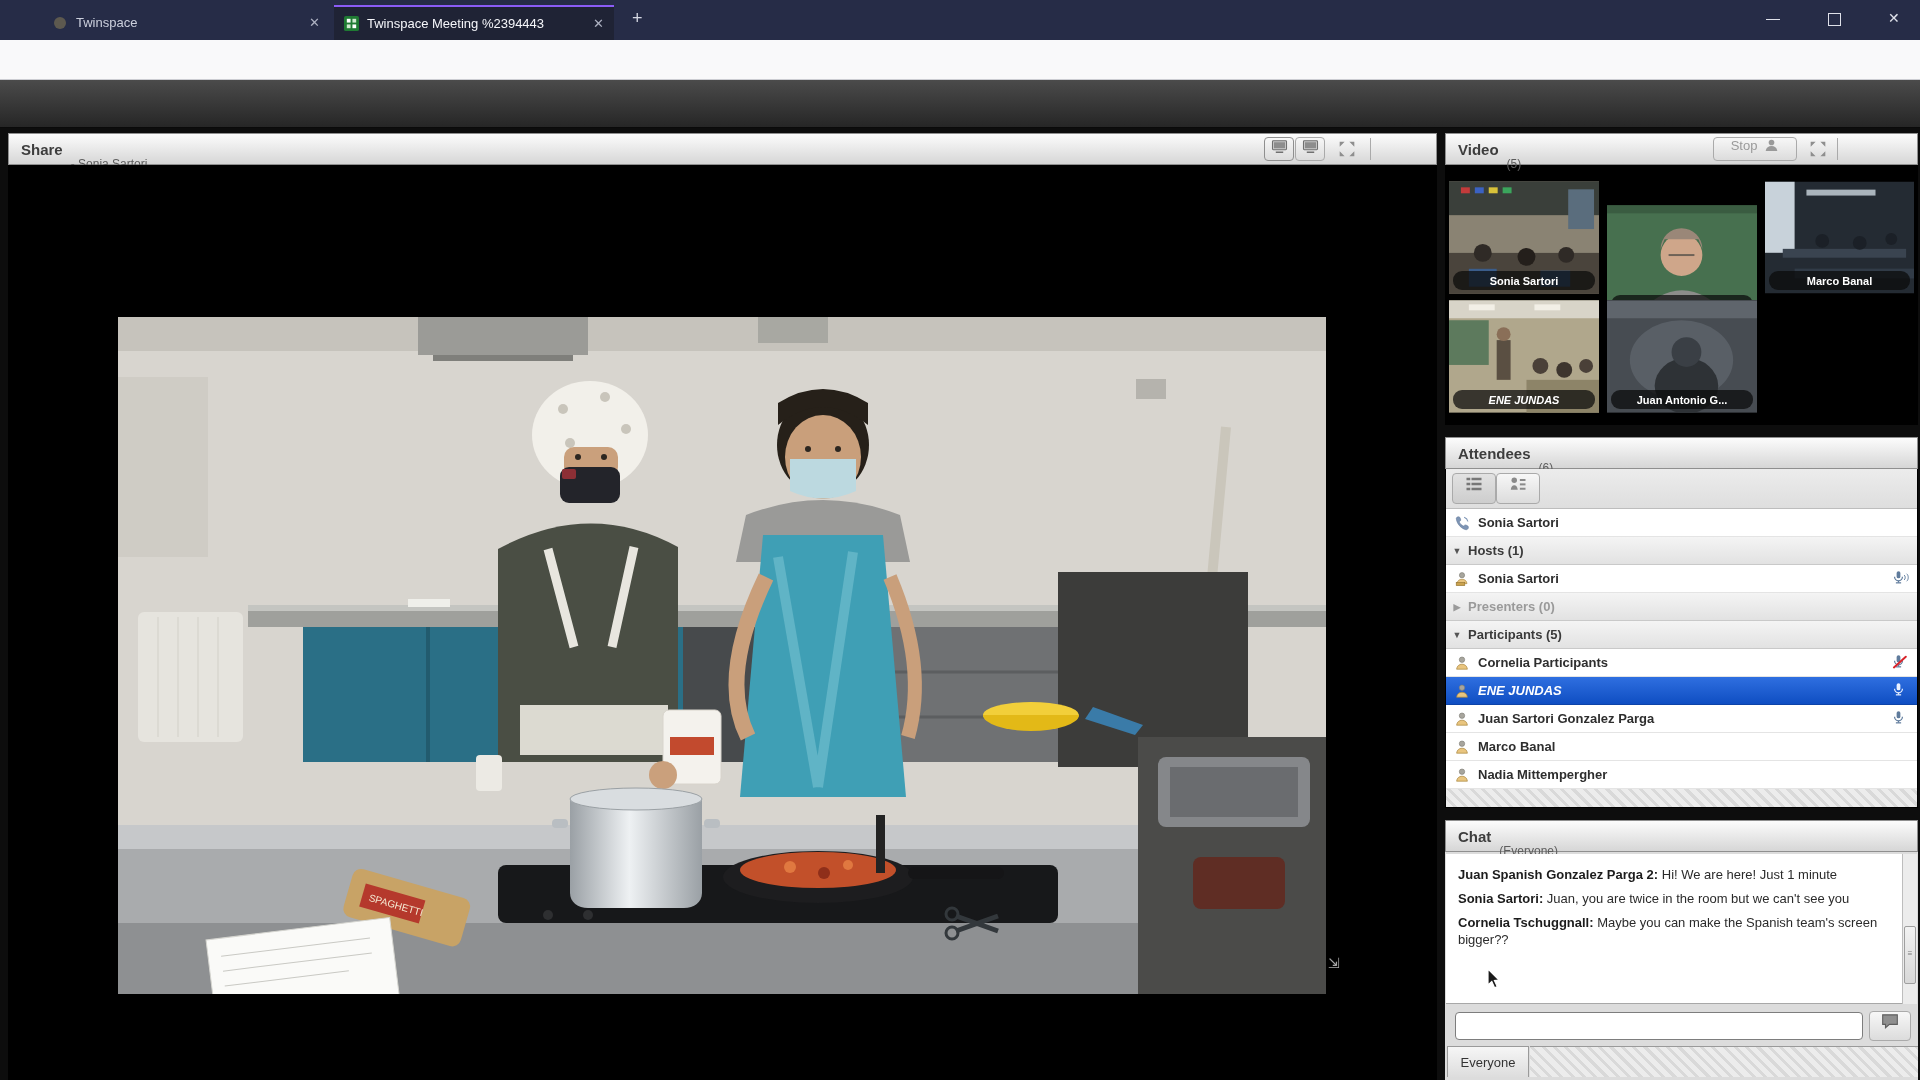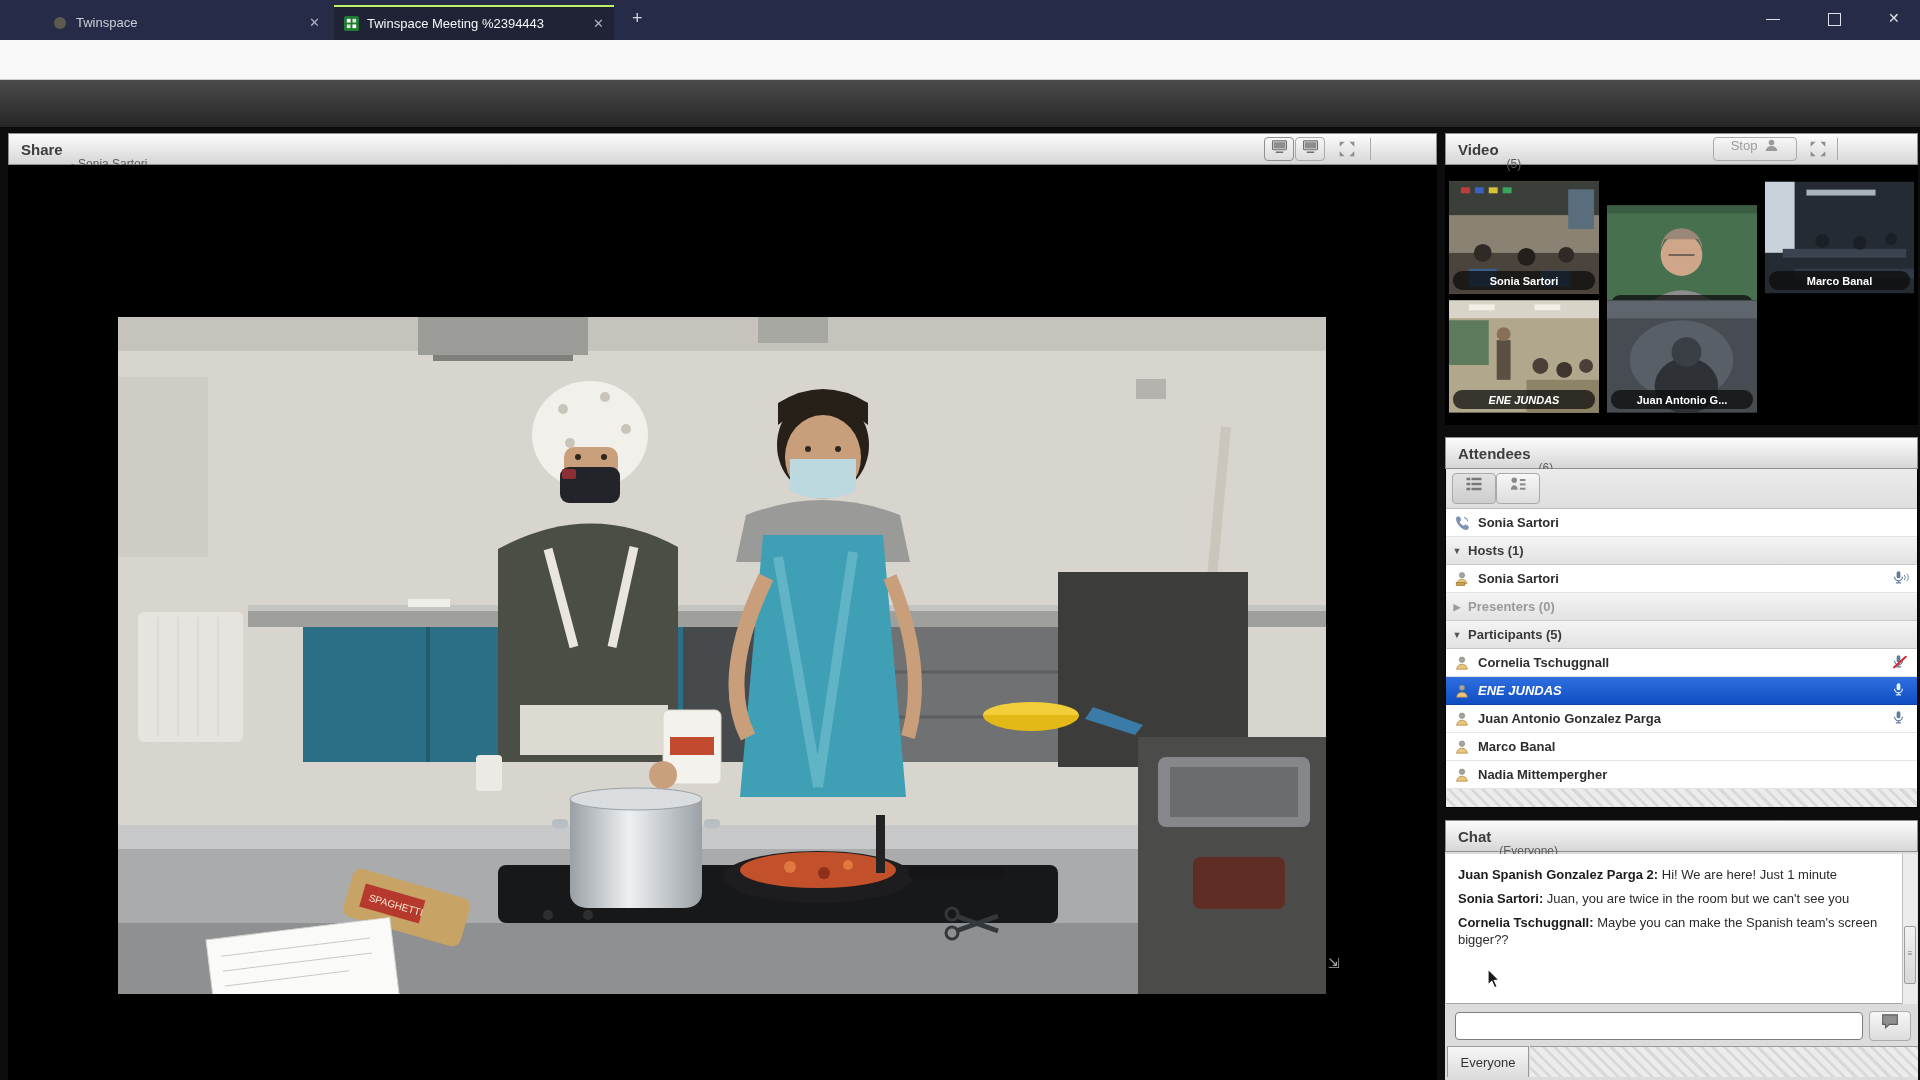--- a/index.html
+++ b/index.html
@@ -5,21 +5,21 @@
   html,body{margin:0;padding:0;background:#000;}
   #stage{position:relative;width:1920px;height:1080px;overflow:hidden;
          font-family:"Liberation Sans", sans-serif;background:#0d0d0d;}
   .abs{position:absolute;}
   .ic{display:block;}
 
   
   #tabbar{left:0;top:0;width:1920px;height:40px;background:#262c47;}
   .tab{top:5px;height:35px;display:flex;align-items:center;gap:8px;padding:0 10px;
        box-sizing:border-box;color:#ccd0dd;font-size:13px;}
-  .tab.active{background:#1f2335;color:#f5f6fa;border-top:2px solid #bef264;}
+  .tab.active{background:#1f2335;color:#f5f6fa;border-top:2px solid #8b5cf6;}
   .tabclose{margin-left:auto;color:#aeb2c2;font-size:13px;cursor:default;}
   .winctl{color:#dfe1ea;font-size:14px;top:10px;}
   #navbar{left:0;top:40px;width:1920px;height:40px;background:#f9f9fa;border-bottom:1px solid #cccdd2;box-sizing:border-box;}
   .navglyph{color:#45464d;font-size:19px;top:47px;}
   #urlbar{left:478px;top:45px;width:1118px;height:30px;background:#ffffff;border:1px solid #c8c8cd;
           border-radius:3px;box-sizing:border-box;}
   #urltext{left:630px;top:51px;font-size:14px;color:#70707a;}
   #urltext b{color:#15151a;font-weight:bold;}
   .urldiv{left:545px;top:49px;width:1px;height:22px;background:#d4d4d8;}
 
@@ -609,21 +609,21 @@
     <span>Presenters (0)</span>
   </div>
   <div class="abs arow agroup" style="top:621px;">
     <span class="tri">▼</span>
     <span>Participants (5)</span>
   </div>
   <div class="abs arow" style="top:649px;">
     <svg class="pic" width="16" height="16">
         <use href="#s-person"></use>
       </svg>
-    <span>Cornelia Tschuggnall</span>
+    <span>Cornelia Participants</span>
     <span class="micbox">
       <svg class="ic" style="position:absolute;left:0;" width="15" height="15">
           <use href="#s-mic"></use>
         </svg>
         <i class="redslash"></i>
     </span>
   </div>
   <div class="abs arow" style="top:677px;background:linear-gradient(#2f6fe0,#0f4ec2);color:#ffffff;font-style:italic;font-weight:bold;border-bottom:1px solid #0d43a8;">
     <svg class="pic" width="16" height="16">
         <use href="#s-person"></use>
@@ -632,21 +632,21 @@
     <span class="micbox" style="color:#eaf1ff;">
       <svg class="ic" style="position:absolute;left:0;" width="15" height="15">
           <use href="#s-mic"></use>
         </svg>
     </span>
   </div>
   <div class="abs arow" style="top:705px;">
     <svg class="pic" width="16" height="16">
         <use href="#s-person"></use>
       </svg>
-    <span>Juan Antonio Gonzalez Parga</span>
+    <span>Juan Sartori Gonzalez Parga</span>
     <span class="micbox">
       <svg class="ic" style="position:absolute;left:0;" width="15" height="15">
           <use href="#s-mic"></use>
         </svg>
     </span>
   </div>
   <div class="abs arow" style="top:733px;">
     <svg class="pic" width="16" height="16">
         <use href="#s-person"></use>
       </svg>

